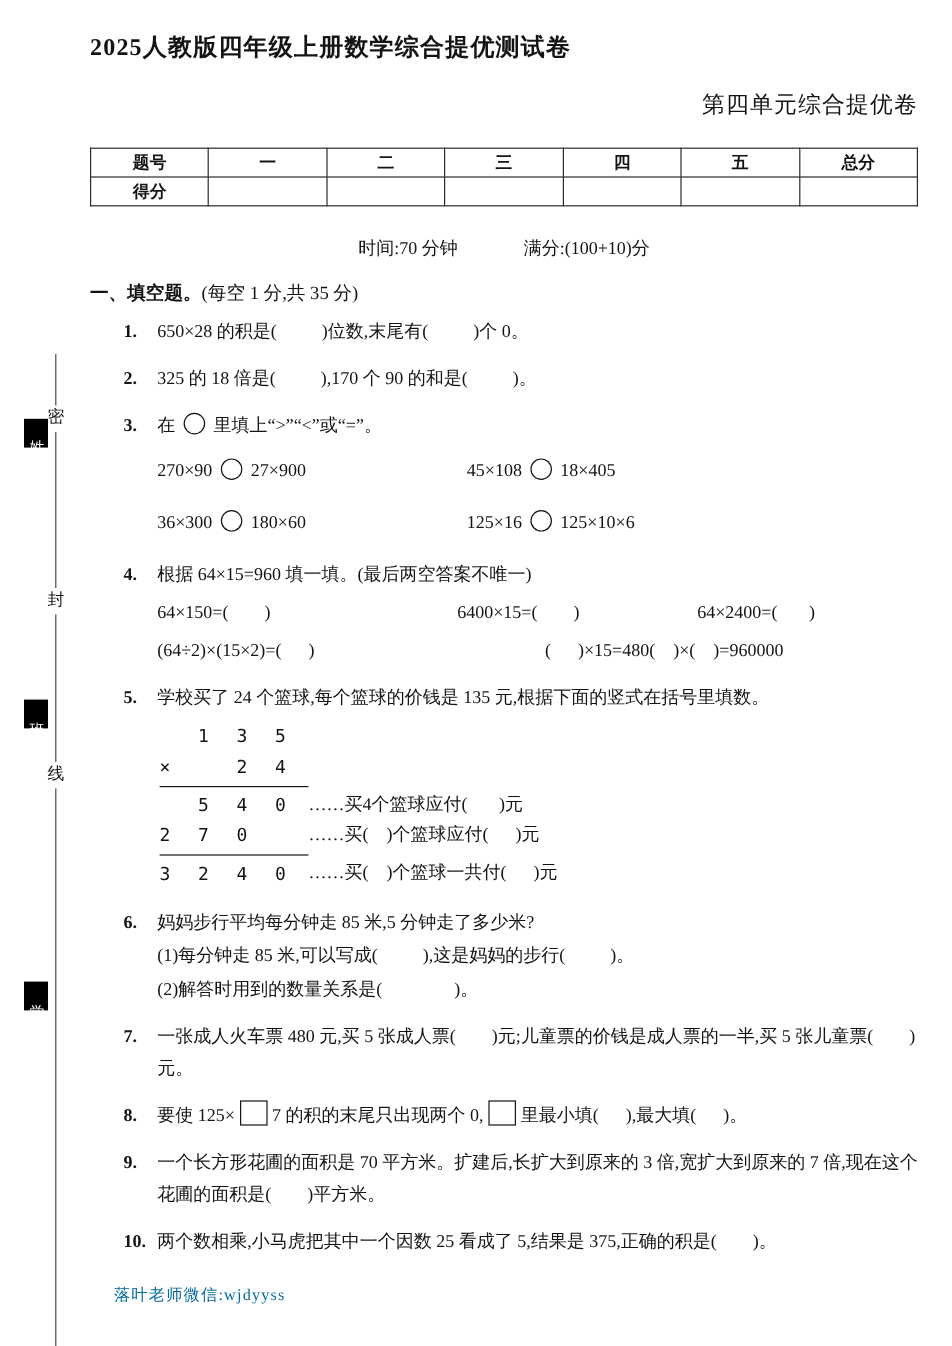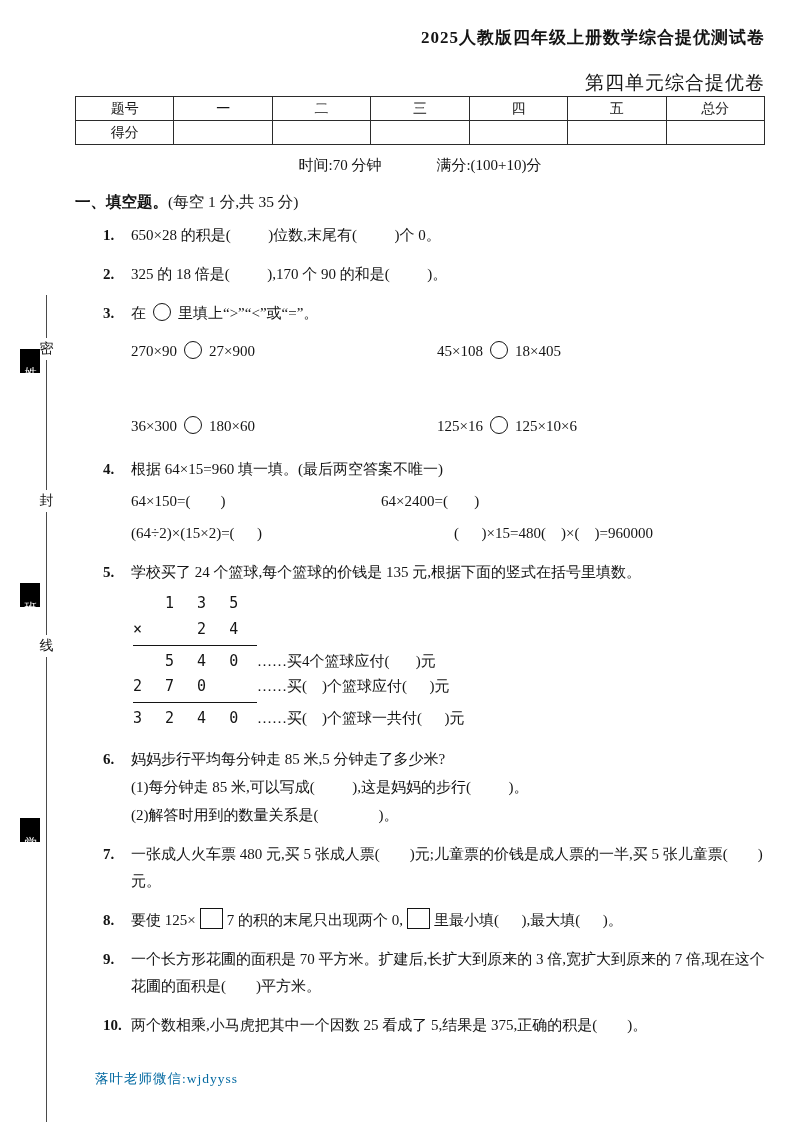--- a/index.html
+++ b/index.html
@@ -8,43 +8,43 @@
 
   
   .seal-line{position:absolute;left:46px;top:295px;height:827px;width:1px;background:#4a4a4a;}
   .seal-char{position:absolute;left:38px;width:17px;text-align:center;font-size:14px;
              background:#fff;padding:4px 0;line-height:1;}
   .seal-tab{position:absolute;left:20px;writing-mode:vertical-rl;background:#000;color:#fff;
             font-size:12.5px;padding:8px 3px;letter-spacing:4px;line-height:1.1;}
 
   
   .sheet{position:absolute;left:75px;top:0;width:690px;}
-  .title{text-align:right;font-size:17px;font-weight:bold;margin-top:26px;letter-spacing:1px;}
+  .title{text-align:left;font-size:20px;font-weight:bold;margin-top:26px;letter-spacing:1px;}
   .subtitle{text-align:right;font-size:19px;margin-top:21px;letter-spacing:1px;}
 
-  table.score{width:100%;border-collapse:collapse;table-layout:fixed;}
+  table.score{width:100%;border-collapse:collapse;margin-top:23px;table-layout:fixed;font-weight:bold;}
   table.score td{border:1px solid #2b2b2b;height:23px;text-align:center;font-size:14px;padding:0;}
 
-  .meta{display:flex;justify-content:center;gap:55px;margin-top:11px;font-size:15px;}
+  .meta{display:flex;justify-content:center;gap:55px;margin-top:26px;font-size:15px;}
 
   .sec-head{margin-top:17px;font-size:15.5px;}
   .sec-head .b{font-weight:bold;}
 
   .qlist{margin-top:9px;margin-left:28px;}
   .question{display:flex;margin-bottom:12px;font-size:15px;line-height:1.8;}
   .qnum{font-weight:bold;width:28px;flex:none;}
   .qbody{flex:1;min-width:0;}
   .pw{white-space:pre-wrap;}
 
   .cmp-circle{display:inline-block;width:16px;height:16px;border:1.4px solid #141414;
               border-radius:50%;vertical-align:-3px;margin:0 7px;}
   .blank-box{display:inline-block;width:21px;height:19px;border:1.1px solid #141414;
              vertical-align:-4px;margin:0 4px;background:#fff;}
 
-  .cmp-grid{display:grid;grid-template-columns:258px auto;row-gap:16px;margin:11px 0 4px 0;gap:48px;}
+  .cmp-grid{display:grid;grid-template-columns:258px auto;row-gap:16px;margin:11px 0 4px 0;}
 
   .q4row{display:flex;margin-top:5px;}
   .w250{width:250px;flex:none;}
   .w200{width:200px;flex:none;}
   .w160{width:160px;flex:none;text-align:right;}
   .wAuto{flex:1;min-width:0;}
 
   .mult{margin:5px 0 2px 2px;}
   .mrow{display:flex;align-items:center;}
   .digits{font-family:"DejaVu Sans Mono",monospace;white-space:pre;letter-spacing:7px;
@@ -128,20 +128,21 @@
           </div>
         </div>
       </div>
 
       <div class="question">
         <span class="qnum">4.</span>
         <div class="qbody">
           <div><span class="pw">根据 64×15=960 填一填。(最后两空答案不唯一)</span></div>
           <div class="q4row">
             <span class="w250 pw">64×150=(        )</span>
+            <span class="w200 pw">6400×15=(        )</span>
             <span class="wAuto pw">64×2400=(       )</span>
           </div>
           <div class="q4row">
             <span class="w250 pw">(64÷2)×(15×2)=(      )</span>
             <span class="w160 pw">(      )×15=480</span>
             <span class="wAuto pw">(    )×(    )=960000</span>
           </div>
         </div>
       </div>
 

